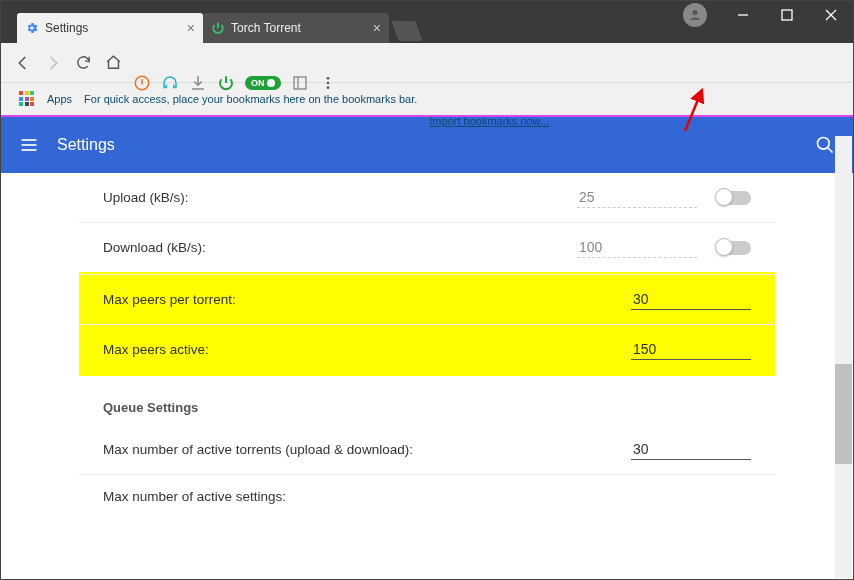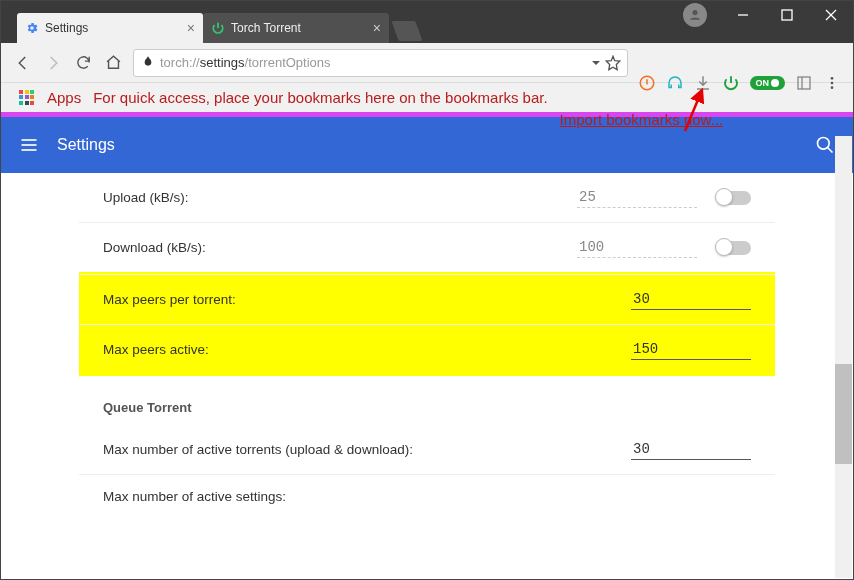--- a/index.html
+++ b/index.html
@@ -28,40 +28,40 @@
 .addr-icon { width: 16px; height: 16px; }
 .addr-text { flex: 1; color: #999; }
 .addr-text .dark { color: #333; }
 .addr-right { display: flex; gap: 4px; align-items:center; }
 .tool-icons { display: flex; gap: 10px; align-items: center; margin-top: 40px; }
 .tool-icon { width: 18px; height: 18px; display: flex; align-items: center; justify-content: center; }
 .on-badge { background: #1fa038; color: #fff; font-size: 9px; font-weight: bold; padding: 2px 6px; border-radius: 9px; display:flex; align-items:center; gap:2px; }
 .on-badge .dot { width:8px; height:8px; background:#fff; border-radius:50%; }
 
 
-.bookmarks { height: 34px; background: #f1f1f1; display: flex; align-items: center; padding: 0 18px; gap: 12px; font-size: 15px; color: #b91c1c; border-bottom: 5px solid #d946ef; }
+.bookmarks { height: 34px; background: #f1f1f1; display: flex; align-items: center; padding: 0 18px; gap: 12px; font-size: 11px; color: #0c4a6e; border-bottom: 2px solid #d946ef; }
 .apps-icon { width: 16px; height: 16px; display: grid; grid-template-columns: repeat(3,4px); grid-template-rows: repeat(3,4px); gap: 1.5px; }
 .apps-icon span:nth-child(1){background:#e74c3c;} .apps-icon span:nth-child(2){background:#f1c40f;} .apps-icon span:nth-child(3){background:#2ecc71;}
 .apps-icon span:nth-child(4){background:#3498db;} .apps-icon span:nth-child(5){background:#9b59b6;} .apps-icon span:nth-child(6){background:#e67e22;}
 .apps-icon span:nth-child(7){background:#1abc9c;} .apps-icon span:nth-child(8){background:#34495e;} .apps-icon span:nth-child(9){background:#e74c3c;}
 .import-link { text-decoration: underline; cursor: pointer; margin-top: 44px; }
 
 
 .settings-header { height: 56px; background: #3367d6; color: #fff; display: flex; align-items: center; padding: 0 18px; gap: 18px; }
 .hamburger { width: 20px; height: 20px; cursor: pointer; }
 .settings-title { font-size: 16px; font-weight: 500; }
 .search-btn { margin-left: auto; cursor: pointer; }
 
 
 .content { height: 514px; overflow-y: auto; padding: 0 0 10px 0; position: relative; }
 .card { margin: 0 auto; width: 696px; background: #fff; }
 .row { padding: 14px 24px; display: flex; align-items: center; font-size: 13.5px; color: #333; border-top: 1px solid #eee; }
 .row.first { border-top: none; }
 .row-label { flex: 1; }
-.row-value { width: 120px; font-size: 14px; color: #888; border-bottom: 1px dashed #ccc; padding: 2px; background: transparent; border-top:none; border-left:none; border-right:none; font-family: Liberation Mono, monospace; }
+.row-value { width: 120px; font-size: 14px; color: #888; border-bottom: 1px dashed #ccc; padding: 2px; background: transparent; border-top:none; border-left:none; border-right:none; font-family: Liberation Sans, sans-serif; }
 .row-value.solid { border-bottom: 1px solid #555; color: #333; }
 .toggle { width: 34px; height: 14px; background: #ccc; border-radius: 8px; position: relative; margin-left: 20px; }
 .toggle .knob { width: 18px; height: 18px; background: #fff; border: 1px solid #bbb; border-radius: 50%; position: absolute; top: -3px; left: -2px; box-shadow: 0 1px 2px rgba(0,0,0,0.2); }
 .section-header { padding: 24px 24px 10px 24px; font-size: 13px; font-weight: 600; color: #555; }
 .highlight-block { background: #ffff00; padding: 2px 0; }
 .highlight-block .row { border-top: 1px solid #eee; }
 
 
 .arrow { position: absolute; top: 85px; left: 679px; pointer-events:none; }
 
@@ -132,36 +132,20 @@
   <div class="nav-btn">
       <svg viewBox="0 0 24 24" width="17" height="17" fill="none" stroke="#555" stroke-width="2">
         <path d="M20 12a8 8 0 10-2 5.3M20 4v6h-6"></path>
       </svg>
     </div>
   <div class="nav-btn">
       <svg viewBox="0 0 24 24" width="17" height="17" fill="none" stroke="#555" stroke-width="2">
         <path d="M3 11l9-8 9 8M5 10v10h14V10"></path>
       </svg>
     </div>
-  <div class="addr-bar">
-    <svg class="addr-icon" viewBox="0 0 24 24" fill="#333">
-        <path d="M12 2c2 4 5 5 5 9a5 5 0 11-10 0c0-4 3-5 5-9z"></path>
-      </svg>
-    <div class="addr-text">
-      <span>torch://</span><span class="dark">settings</span><span>/torrentOptions</span>
-    </div>
-    <div class="addr-right">
-      <svg width="10" height="10" viewBox="0 0 10 10">
-          <path d="M1 3l4 4 4-4" fill="#555"></path>
-        </svg>
-      <svg width="16" height="16" viewBox="0 0 24 24" fill="none" stroke="#555" stroke-width="2">
-          <path d="M12 2l2.6 6.6L22 9.2l-5 4.9L18.2 22 12 18.3 5.8 22 7 14.1l-5-4.9 7.4-.6z"></path>
-        </svg>
-    </div>
-  </div>
   <div class="tool-icons">
     <div class="tool-icon">
         <svg viewBox="0 0 24 24" width="18" height="18" fill="none" stroke="#f36f21" stroke-width="2">
           <circle cx="12" cy="12" r="9"></circle>
           <path d="M12 7v7"></path>
         </svg>
       </div>
     <div class="tool-icon">
         <svg viewBox="0 0 24 24" width="18" height="18" fill="none" stroke="#1fb6c1" stroke-width="2">
           <path d="M4 14v-2a8 8 0 0116 0v2M4 14v4h3v-4M20 14v4h-3v-4"></path>
@@ -249,21 +233,21 @@
       <div class="row first">
         <span class="row-label">Max peers per torrent:</span>
         <input class="row-value solid" value="30" style="">
       </div>
       <div class="row">
         <span class="row-label">Max peers active:</span>
         <input class="row-value solid" value="150" style="">
       </div>
     </div>
 
-    <div class="section-header">Queue Torrent</div>
+    <div class="section-header">Queue Settings</div>
     <div class="row first">
       <span class="row-label">Max number of active torrents (upload &amp; download):</span>
       <input class="row-value solid" value="30" style="">
     </div>
     <div class="row">
       <span class="row-label">Max number of active settings:</span>
     </div>
   </div>
 </div>
 

